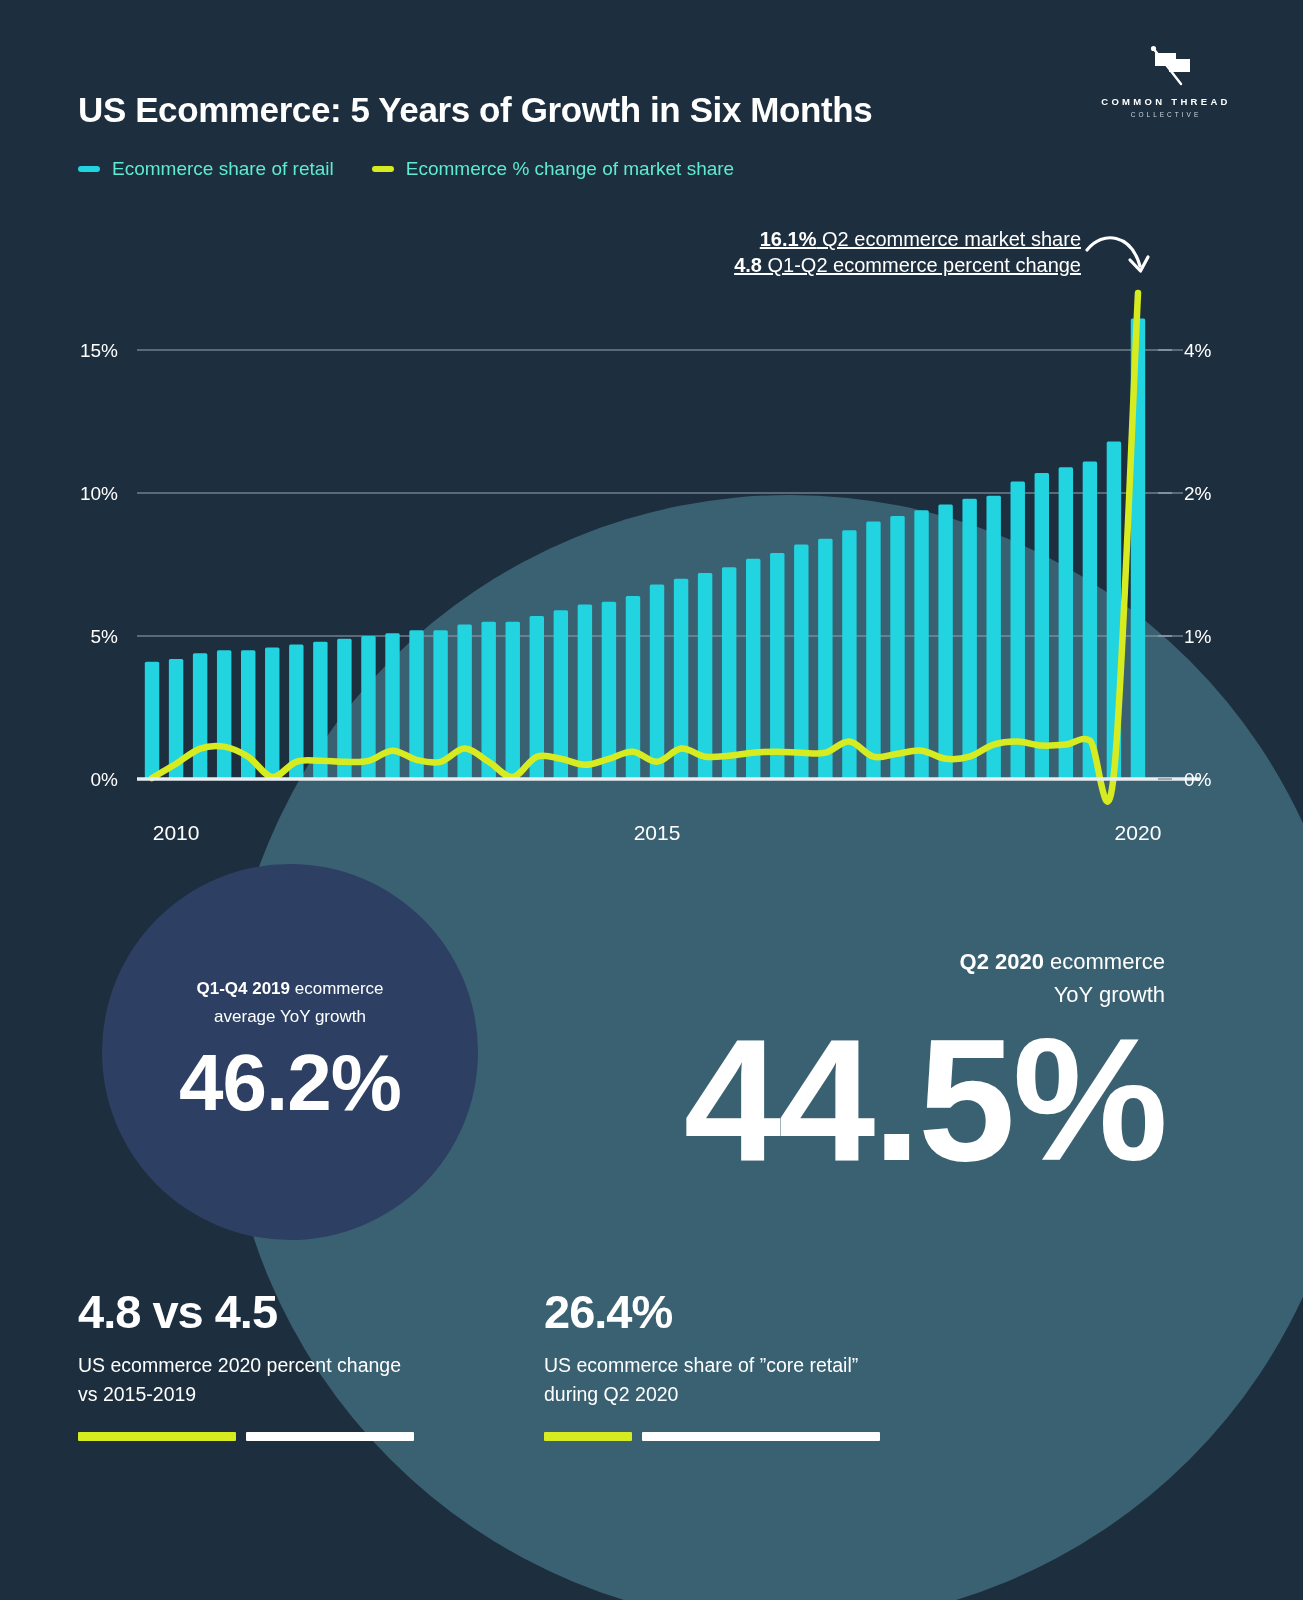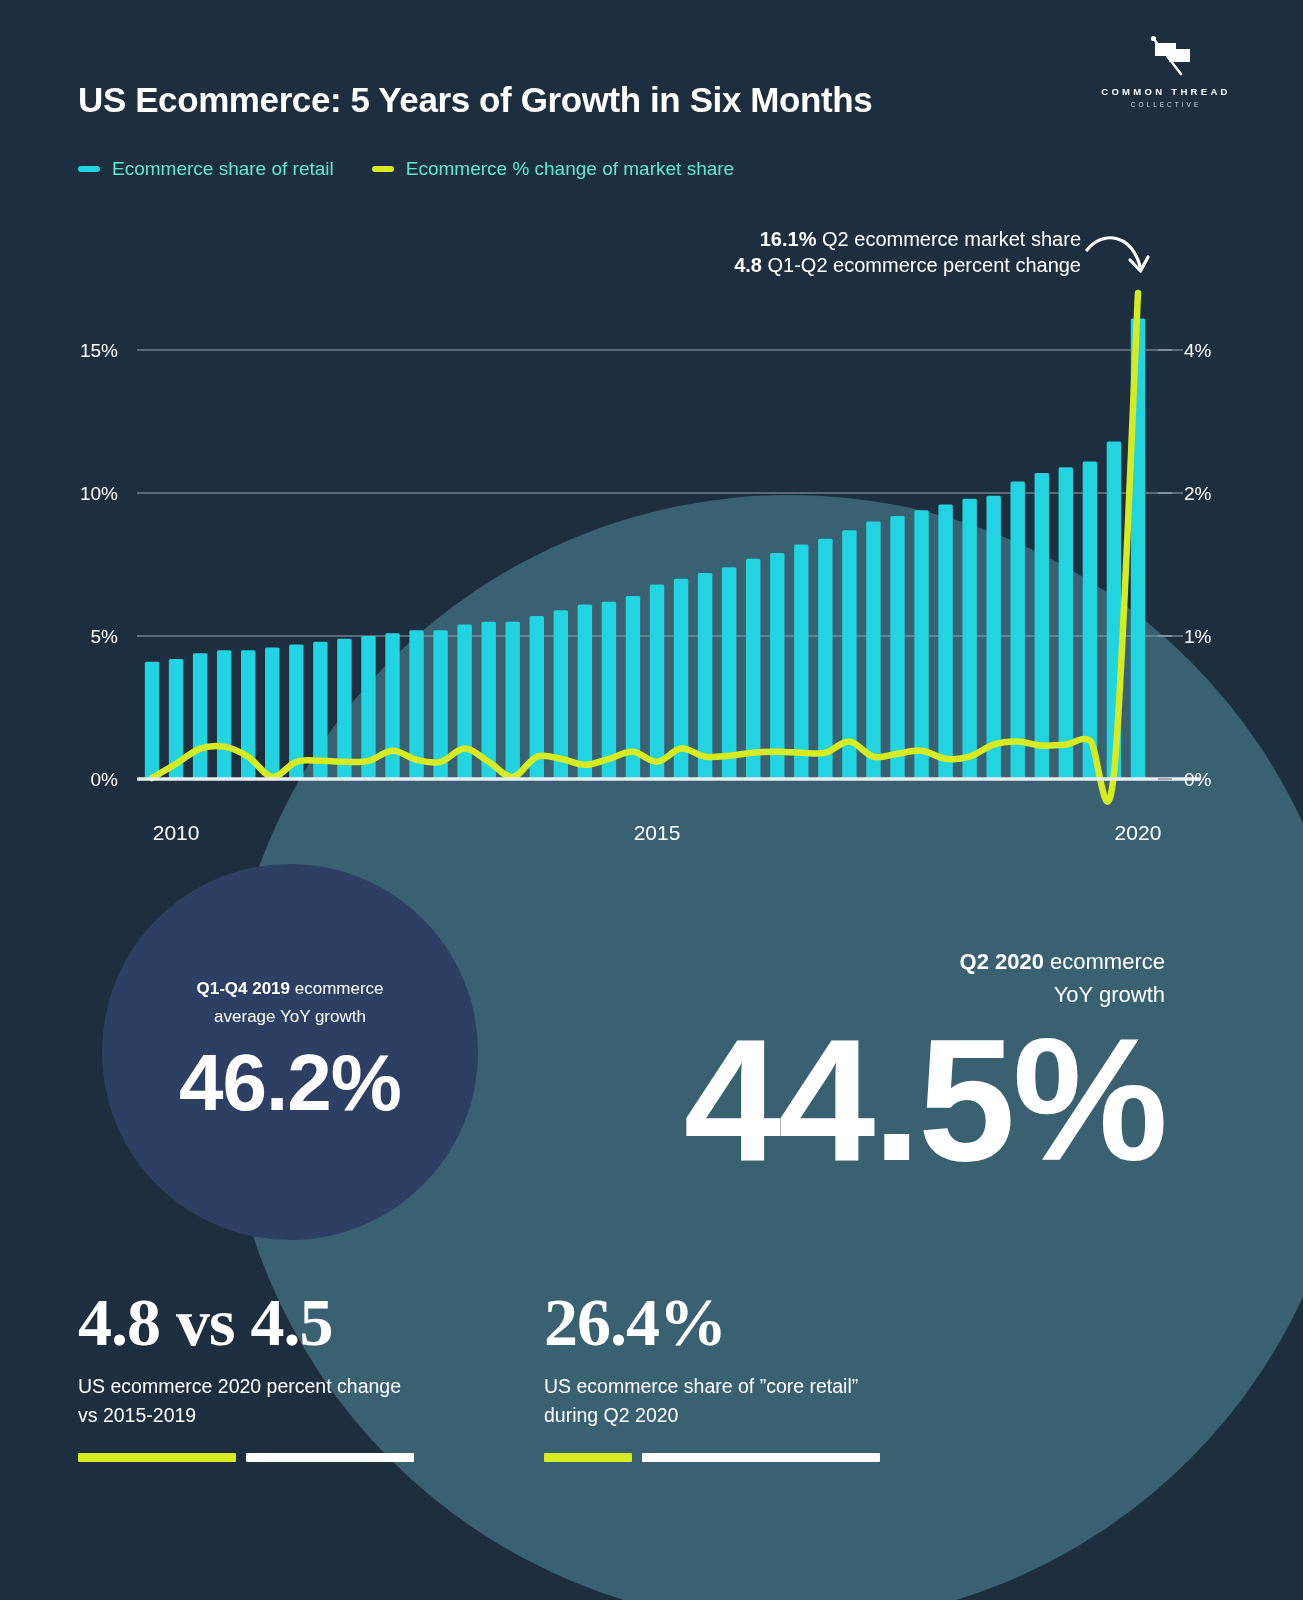--- a/index.html
+++ b/index.html
@@ -9,21 +9,21 @@
     font-family:"Liberation Sans", sans-serif;
     color:#ffffff;
     overflow:hidden;
     position:relative;
   }
 
   
   #bg-layer { position:absolute; inset:0; z-index:0; }
 
   
-  #header { position:absolute; top:0; left:0; width:1303px; height:210px; z-index:5; }
+  #header { position:absolute; top:10px; left:0; width:1303px; height:210px; z-index:5; }
   #page-title {
     position:absolute; left:78px; top:80px;
     font-size:35px; font-weight:bold;
     letter-spacing:-0.4px;
     white-space:nowrap;
   }
   #logo { position:absolute; right:62px; top:34px; width:150px; text-align:center; }
   #logo .flag { display:block; margin:0 auto 4px; }
   #logo .brand {
     font-size:9.5px; letter-spacing:3.3px; font-weight:bold;
@@ -34,41 +34,41 @@
     color:#cfd8e0; white-space:nowrap;
   }
 
   
   #legend { position:absolute; left:78px; top:158px; display:flex; align-items:center; gap:38px; z-index:5; }
   .legend-item { display:flex; align-items:center; gap:12px; }
   .legend-swatch { width:22px; height:6px; border-radius:3px; display:block; }
   .legend-label { font-size:19px; color:#5eead4; white-space:nowrap; }
 
   
-  #annotation { position:absolute; right:222px; top:226px; text-align:right; line-height:1.3; z-index:6; }
+  #annotation { position:absolute; right:222px; top:226px; text-align:right; line-height:1.3; z-index:6;text-decoration:underline; }
   .anno-line { font-size:20px; color:#ffffff; white-space:nowrap; }
   .anno-line b { font-weight:bold; }
   #anno-arrow { position:absolute; right:150px; top:228px; z-index:6; }
 
   
   #chart { position:absolute; left:0; top:0; width:1303px; height:880px; z-index:4; }
 
   
   #circle-stat { position:absolute; left:105px; top:975px; width:370px; text-align:center; z-index:6; }
   #circle-stat .cap { font-size:17px; line-height:1.65; }
   #circle-stat .cap b { font-weight:bold; }
   #circle-stat .big { font-size:80px; font-weight:bold; line-height:1.0; margin-top:12px; letter-spacing:-1px; }
 
   #hero-stat { position:absolute; left:545px; top:945px; width:620px; text-align:right; z-index:6; }
   #hero-stat .cap { font-size:22px; line-height:1.5; }
   #hero-stat .cap b { font-weight:bold; }
   #hero-stat .big { font-size:175px; font-weight:bold; line-height:0.92; margin-top:8px; letter-spacing:-3px; }
 
   .kpi { position:absolute; z-index:6; }
-  .kpi .num { font-size:68px; font-weight:bold; line-height:1.0; letter-spacing:-1px; white-space:nowrap;font-family:Liberation Serif, serif; }
+  .kpi .num { font-size:47px; font-weight:bold; line-height:1.0; letter-spacing:-1px; white-space:nowrap; }
   .kpi .desc { font-size:19.5px; line-height:1.5; margin-top:16px; }
   .kpi .bars { display:flex; gap:10px; margin-top:22px; }
   .kpi .bar-y { height:9px; border-radius:1px; }
   .kpi .bar-w { height:9px; border-radius:1px; }
   #kpi-left  { left:78px;  top:1288px; width:430px; }
   #kpi-right { left:544px; top:1288px; width:430px; }
 </style>
 </head>
 <body>
 

